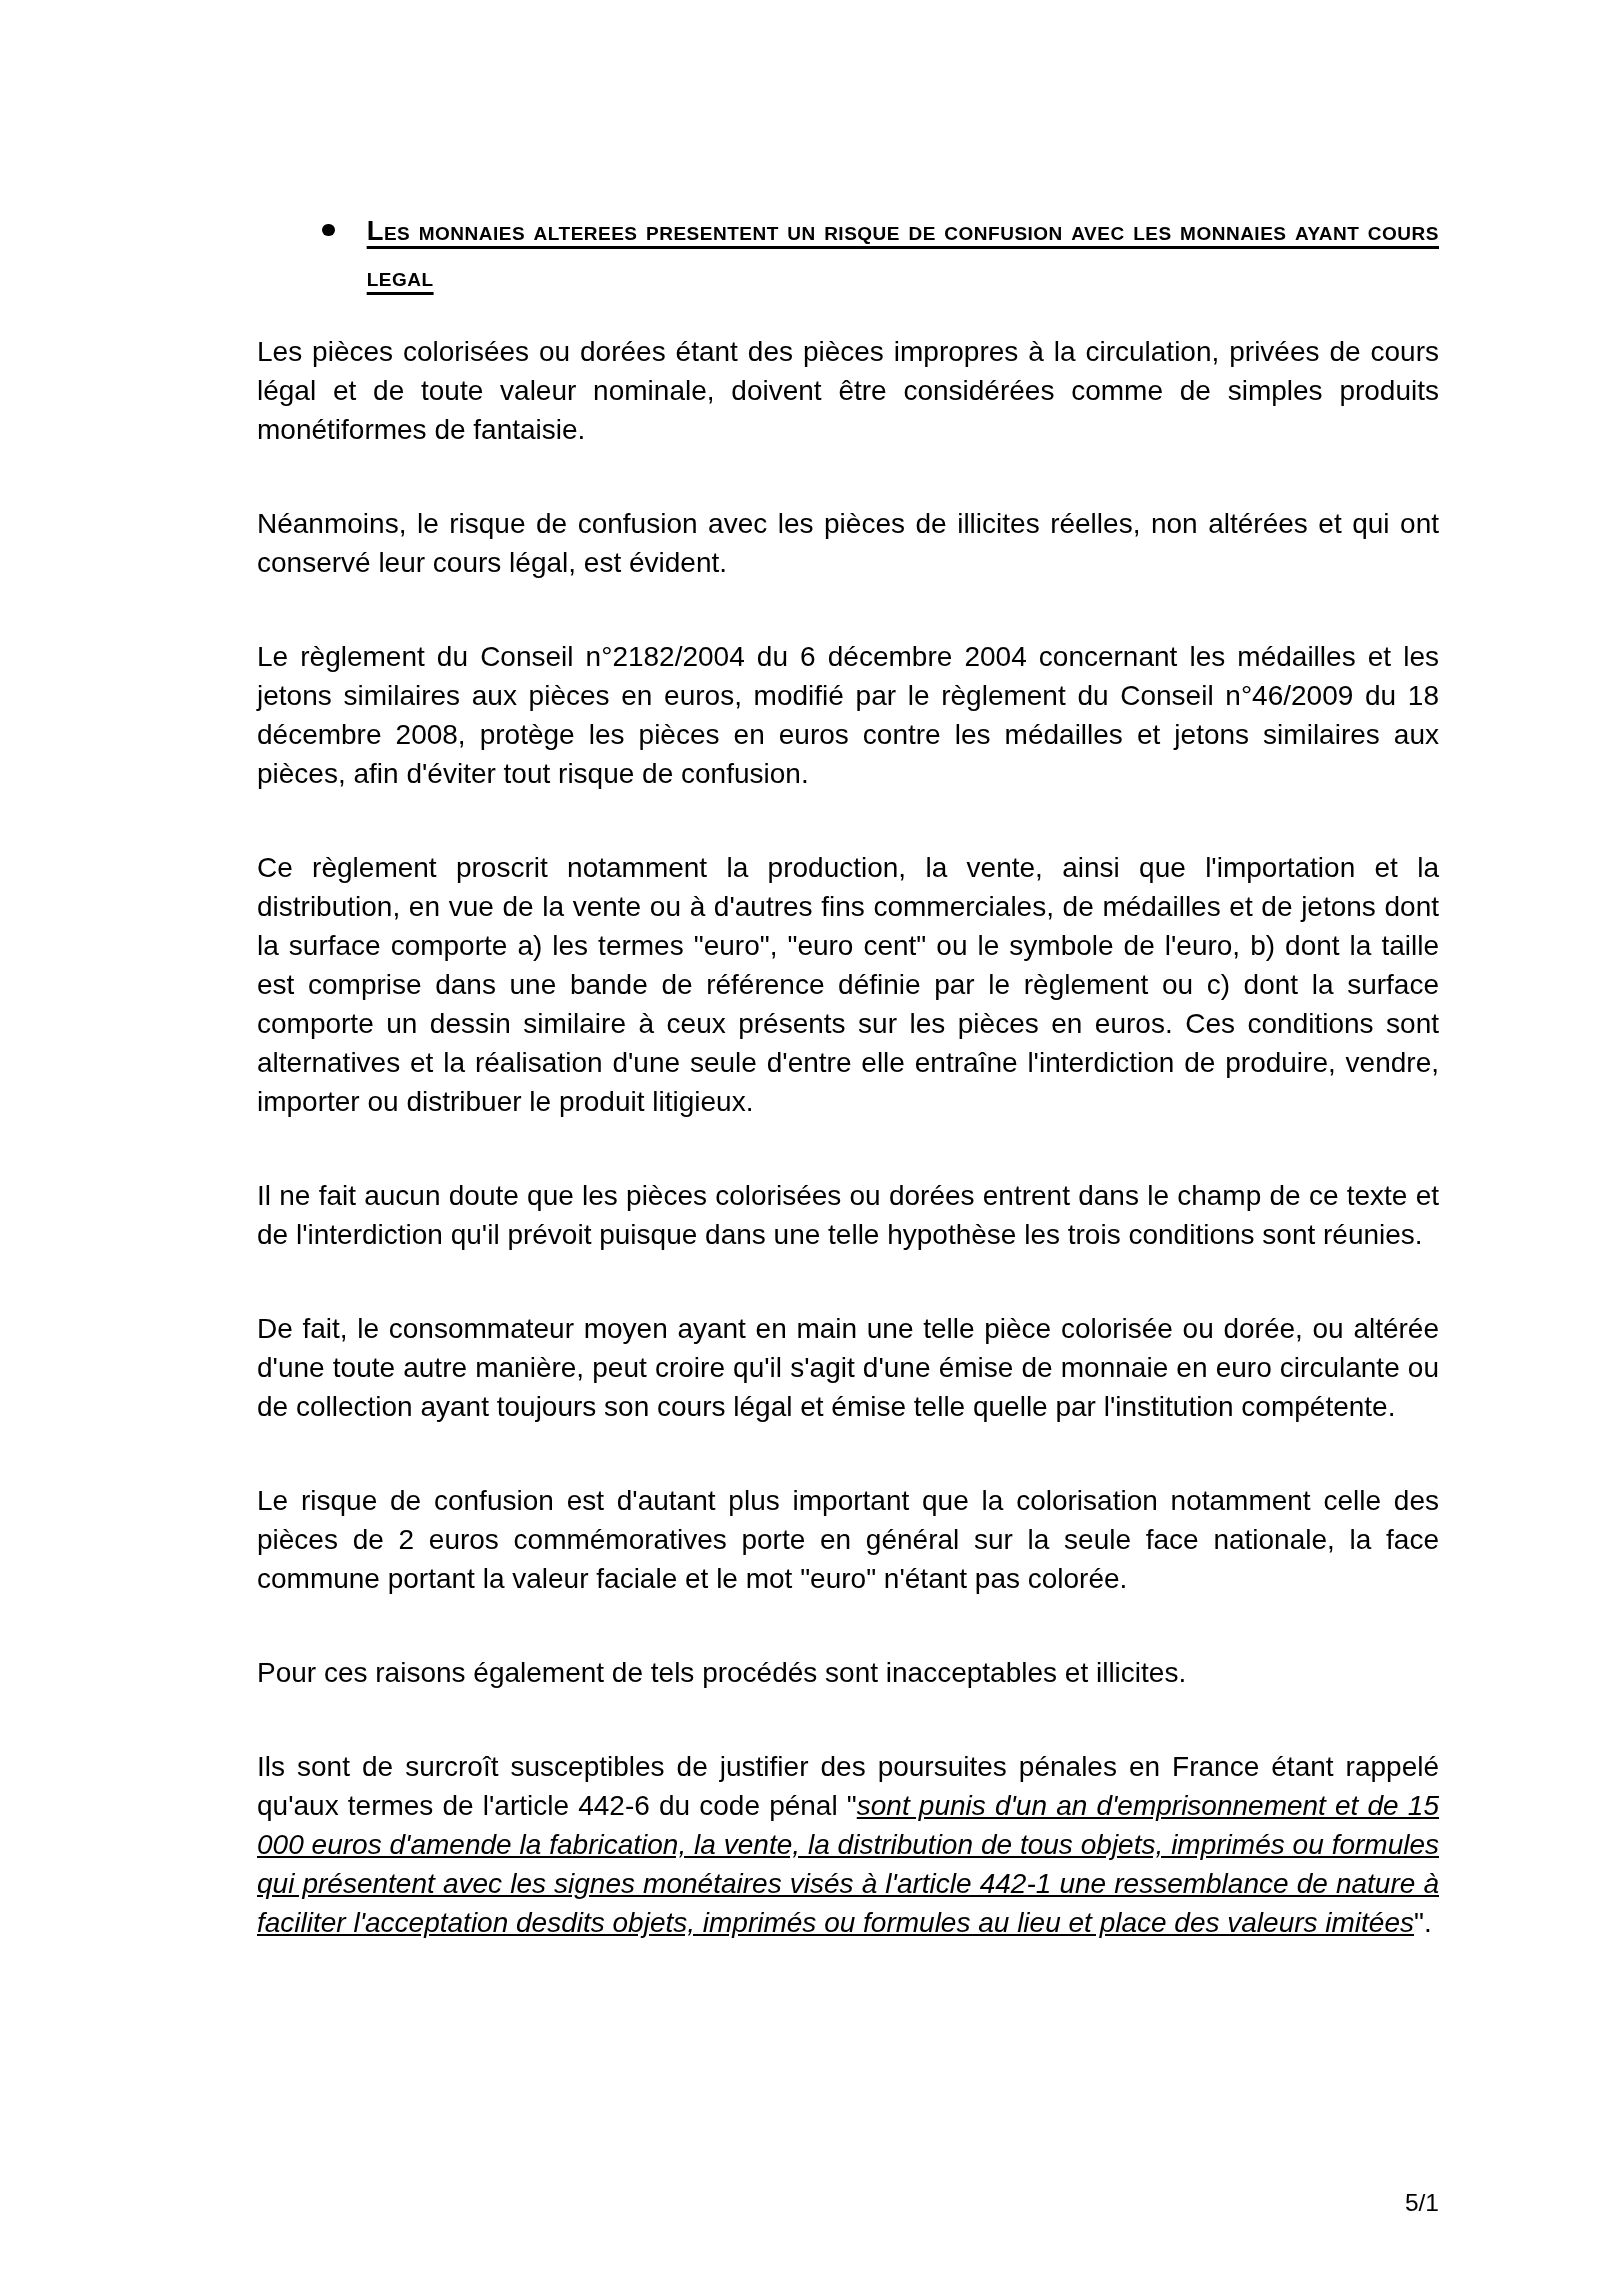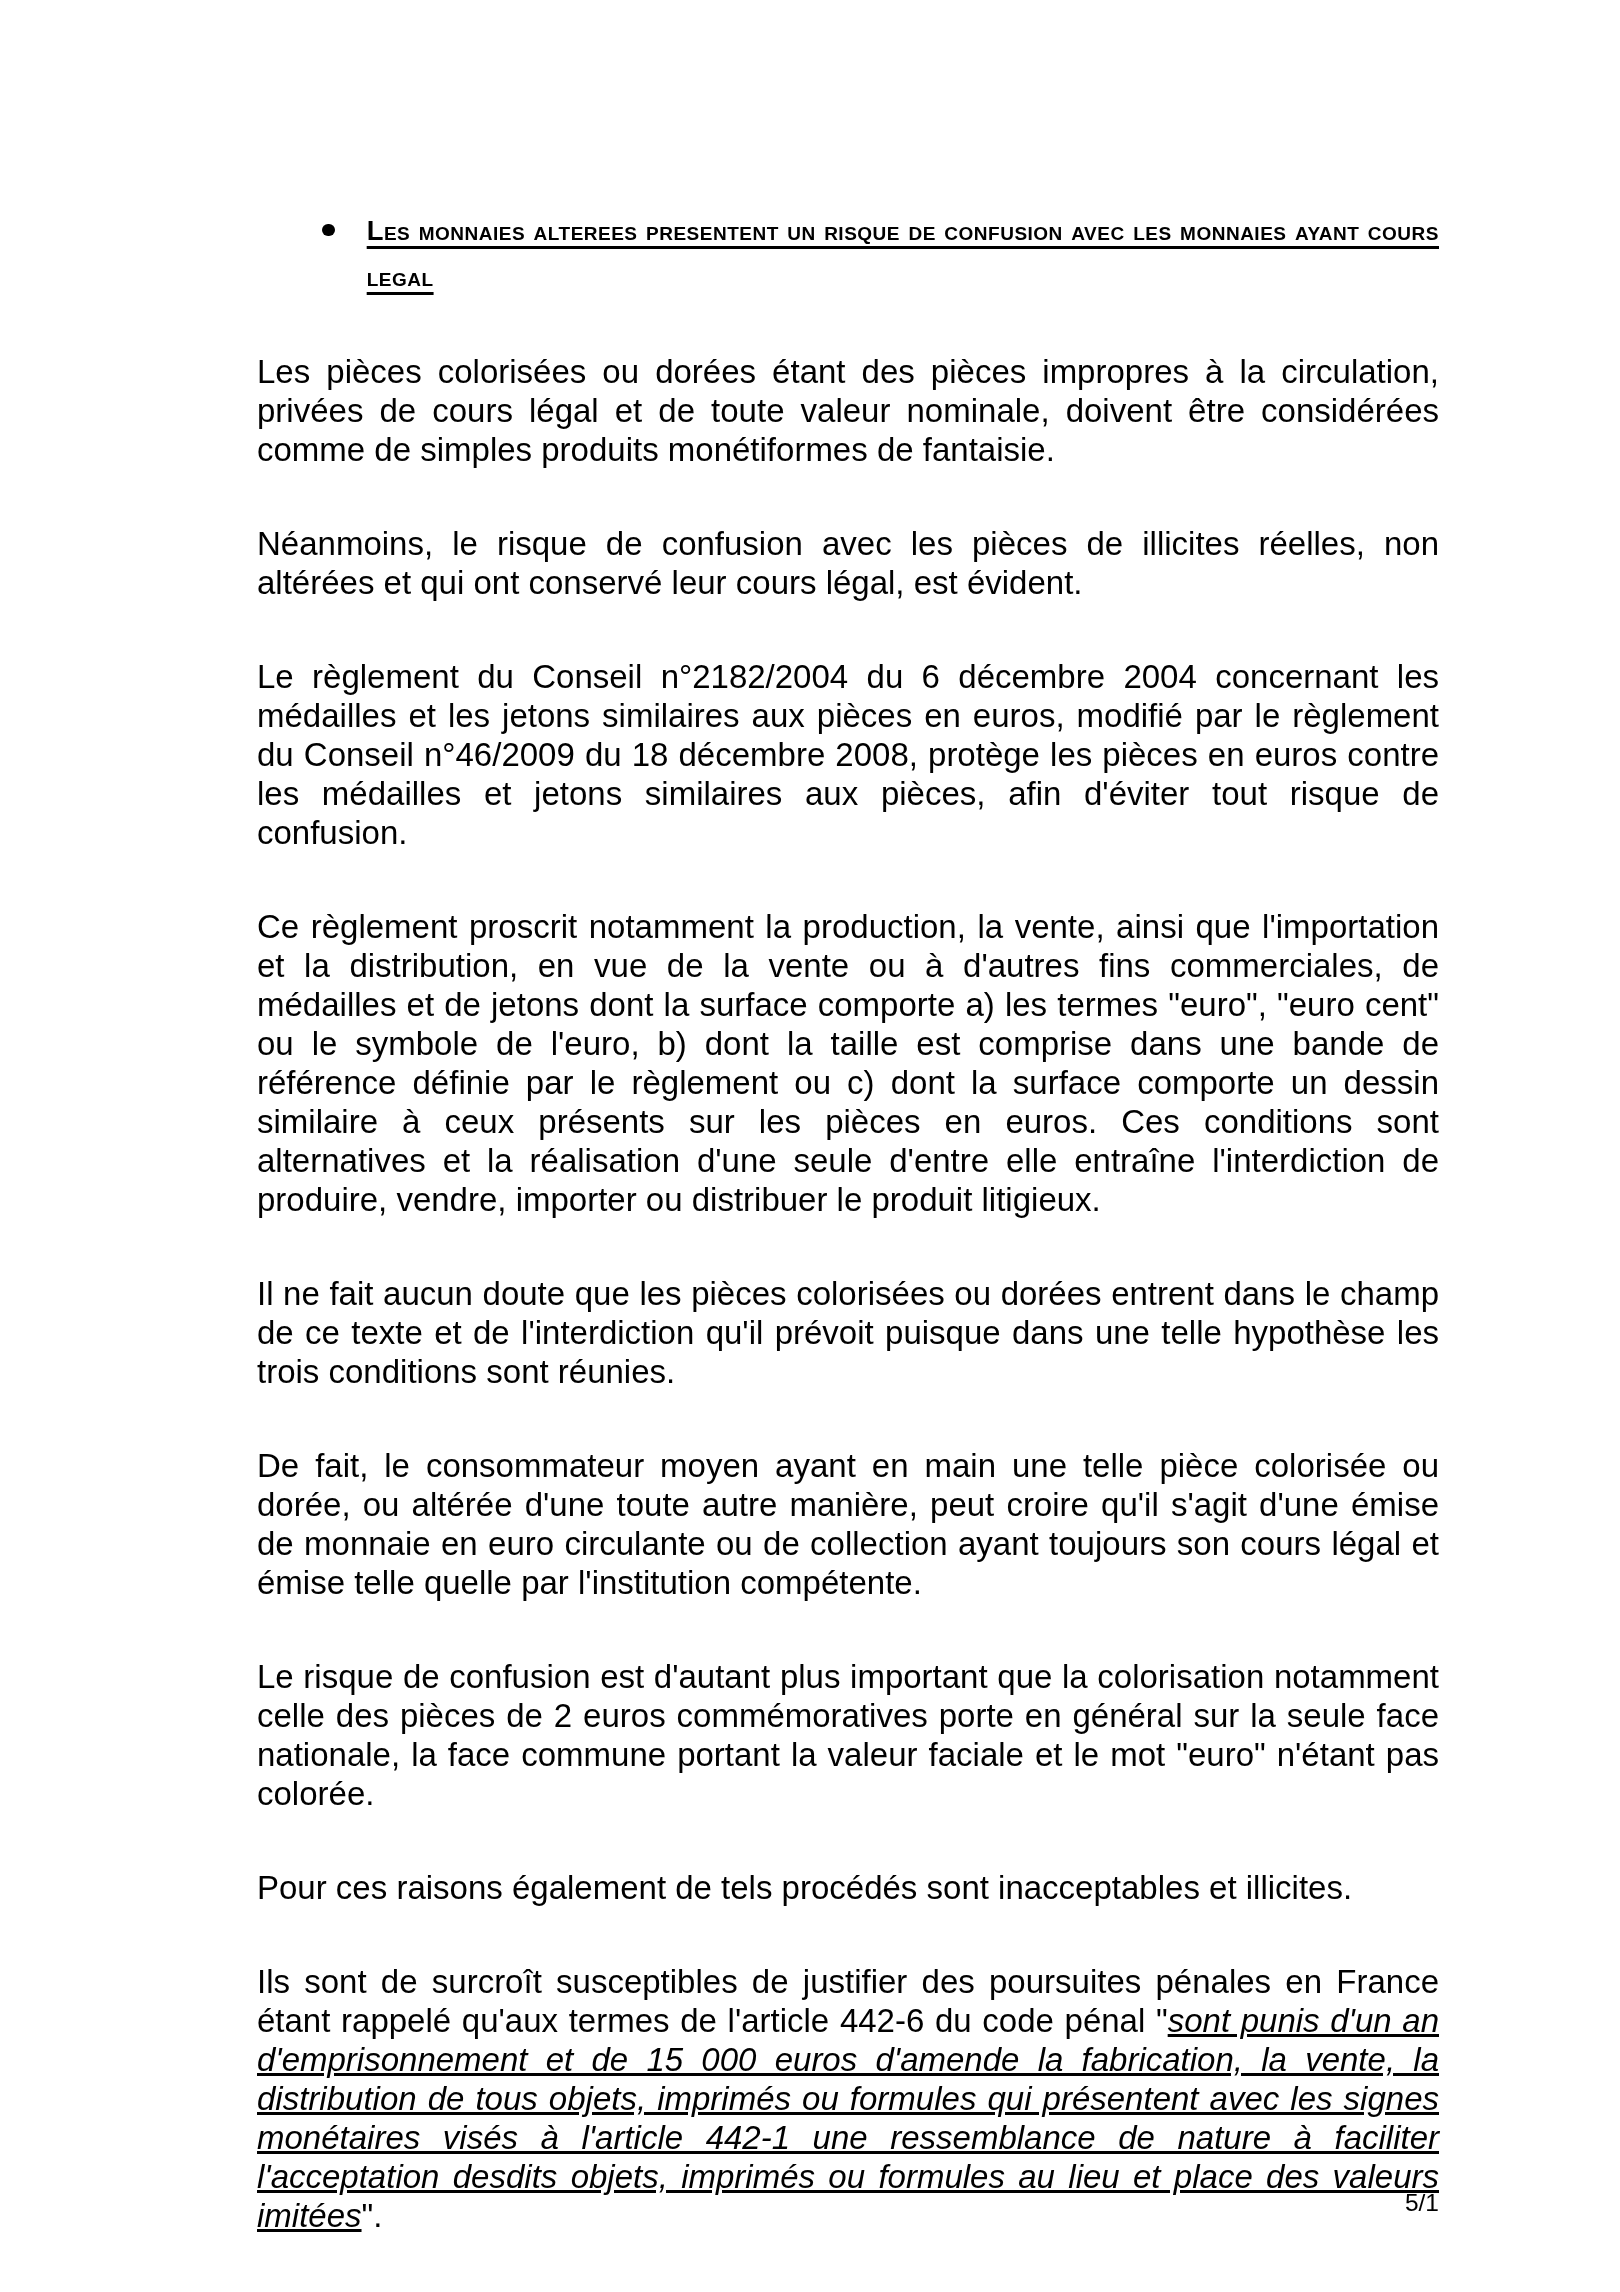--- a/index.html
+++ b/index.html
@@ -18,21 +18,21 @@
     box-sizing: border-box;
   }
   .content {
     padding: 208px 181px 0 257px;
     box-sizing: border-box;
   }
   .heading-row {
     display: flex;
     align-items: flex-start;
     margin-left: 65px;
-    margin-bottom: 52px;
+    margin-bottom: 32px;
   }
   .bullet {
     flex: none;
     width: 12.7px;
     height: 12.7px;
     border-radius: 50%;
     background: #000000;
     margin-top: 15.7px;
     margin-right: 32px;
   }
@@ -43,21 +43,21 @@
     font-variant: small-caps;
     letter-spacing: 0.5px;
     line-height: 46px;
     text-align: justify;
     text-decoration: underline;
     text-decoration-thickness: 2.9px;
     text-underline-offset: 5.9px;
   }
   .para {
     margin: 0 0 55px 0;
-    font-size: 33px;
+    font-size: 28px;
     line-height: 39px;
     text-align: justify;
     hyphens: none;
   }
   .italic {
     font-style: italic;
     text-decoration: underline;
   }
   .footer-page-number {
     position: absolute;

